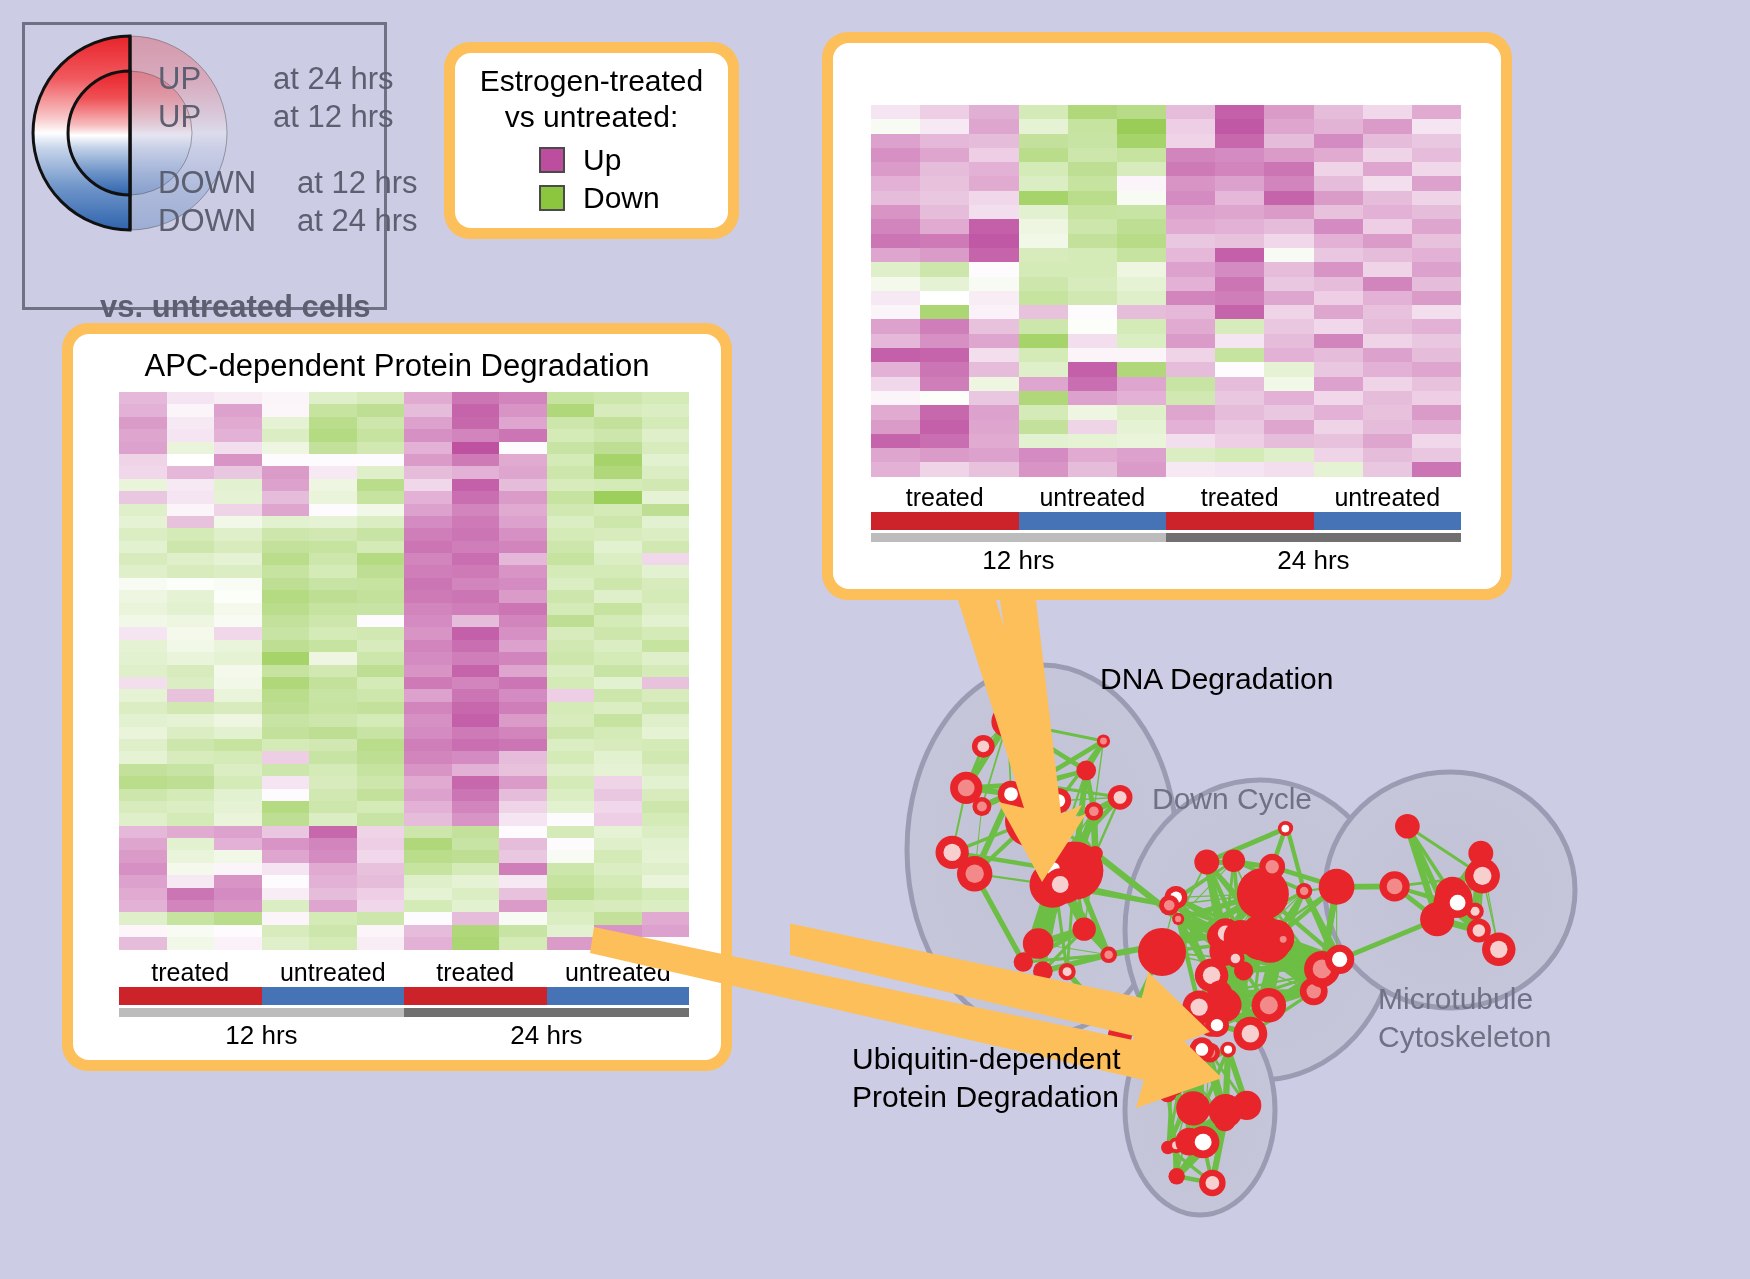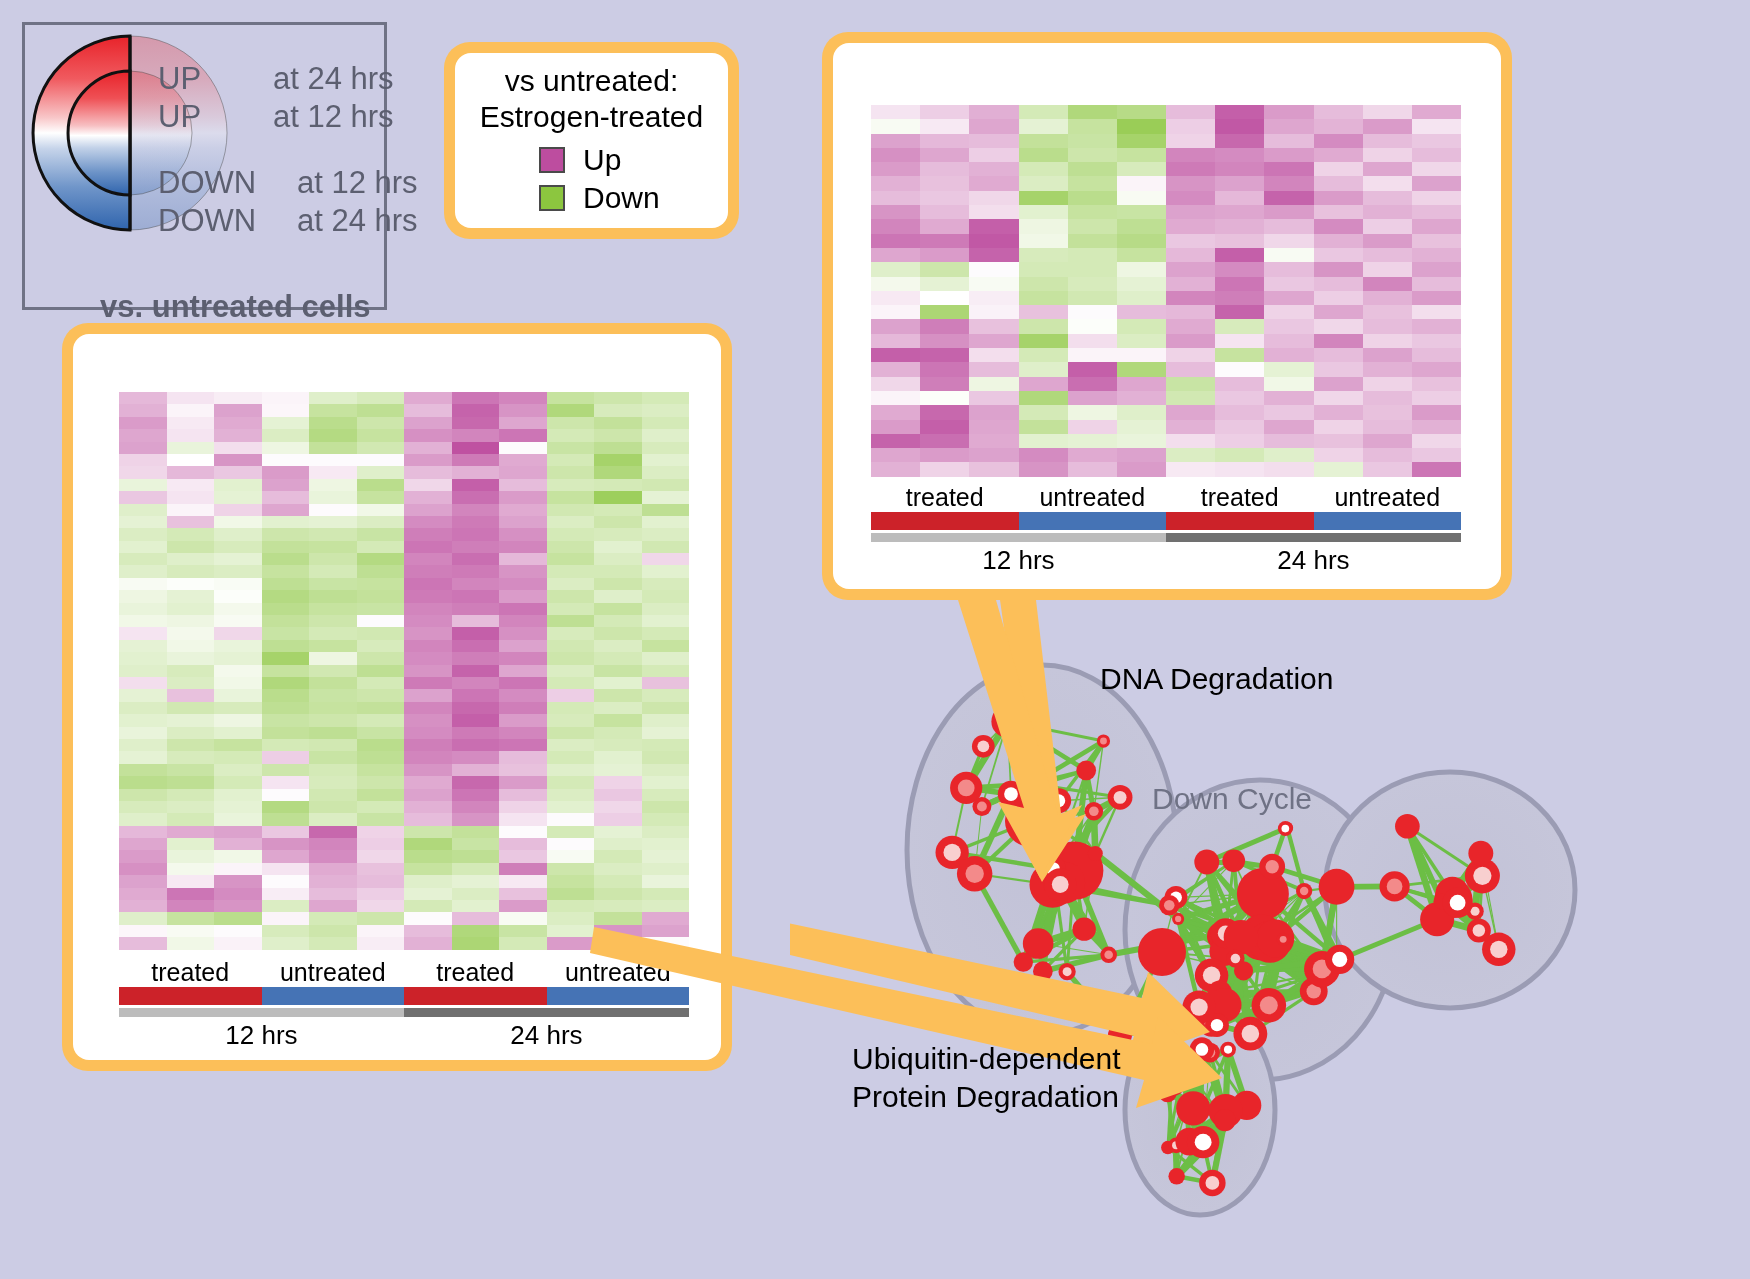--- a/index.html
+++ b/index.html
@@ -139,22 +139,22 @@
     <div class="ring-txt" id="rt-at12">at 12 hrs</div>
     <div class="ring-txt" id="rt-dn12">DOWN</div>
     <div class="ring-txt" id="rt-at12b">at 12 hrs</div>
     <div class="ring-txt" id="rt-dn24">DOWN</div>
     <div class="ring-txt" id="rt-at24b">at 24 hrs</div>
     <div class="ring-txt" id="rt-line2">vs. untreated cells</div>
   </div>
 
   <div class="panel" id="legend-panel">
     <div class="panel-inner">
+      <div class="legend-title">Estrogen-treated</div>
       <div class="legend-title">vs untreated:</div>
-      <div class="legend-title">Estrogen-treated</div>
       <div class="legend-rows" id="legend-rows">
           <div class="legend-row">
             <div class="legend-swatch" style="background: rgb(189, 77, 159);"></div>
             <div class="legend-label">Up</div>
           </div>
           <div class="legend-row">
             <div class="legend-swatch" style="background: rgb(140, 198, 63);"></div>
             <div class="legend-label">Down</div>
           </div>
         </div>
@@ -497,20 +497,21 @@
         <div class="time-labels" id="rf-times">
             <div>12 hrs</div>
             <div>24 hrs</div>
           </div>
       </div>
     </div>
   </div>
 
   <div class="panel" id="apc-panel">
     <div class="panel-inner">
+      <div class="panel-title">APC-dependent Protein Degradation</div>
       <div style="position:absolute;left:46px;top:58px;width:570px;">
         <div class="heatmap" id="apc-heatmap" style="grid-template-columns: repeat(12, 1fr); grid-auto-rows: 12.4px;">
             <div class="hm-cell" style="background: rgb(229, 184, 217);"></div>
             <div class="hm-cell" style="background: rgb(245, 228, 241);"></div>
             <div class="hm-cell" style="background: rgb(248, 237, 245);"></div>
             <div class="hm-cell" style="background: rgb(251, 244, 249);"></div>
             <div class="hm-cell" style="background: rgb(223, 239, 202);"></div>
             <div class="hm-cell" style="background: rgb(215, 235, 188);"></div>
             <div class="hm-cell" style="background: rgb(224, 170, 209);"></div>
             <div class="hm-cell" style="background: rgb(204, 117, 181);"></div>
@@ -1810,16 +1811,18 @@
     </g>
   </svg>
 
   <svg style="position:absolute;left:0;top:0;width:1750px;height:1279px;pointer-events:none;">
     <path d="M958 600 L996 600 L1058 815 L1082 805 L1040 878 L998 802 L1024 808 Z" fill="#fcbf59"></path>
     <path d="M590 953 L594 927 L1152 1044 L1158 1016 L1222 1078 L1136 1108 L1144 1080 Z" fill="#fcbf59"></path>
   </svg>
 
   <div class="net-label" id="lbl-dna">DNA Degradation</div>
   <div class="net-label" id="lbl-cc">Down Cycle</div>
+  <div class="net-label" id="lbl-mt">Microtubule
+Cytoskeleton</div>
   <div class="net-label" id="lbl-ub">Ubiquitin-dependent
 Protein Degradation</div>
 
 </div>
 
 </body></html>

